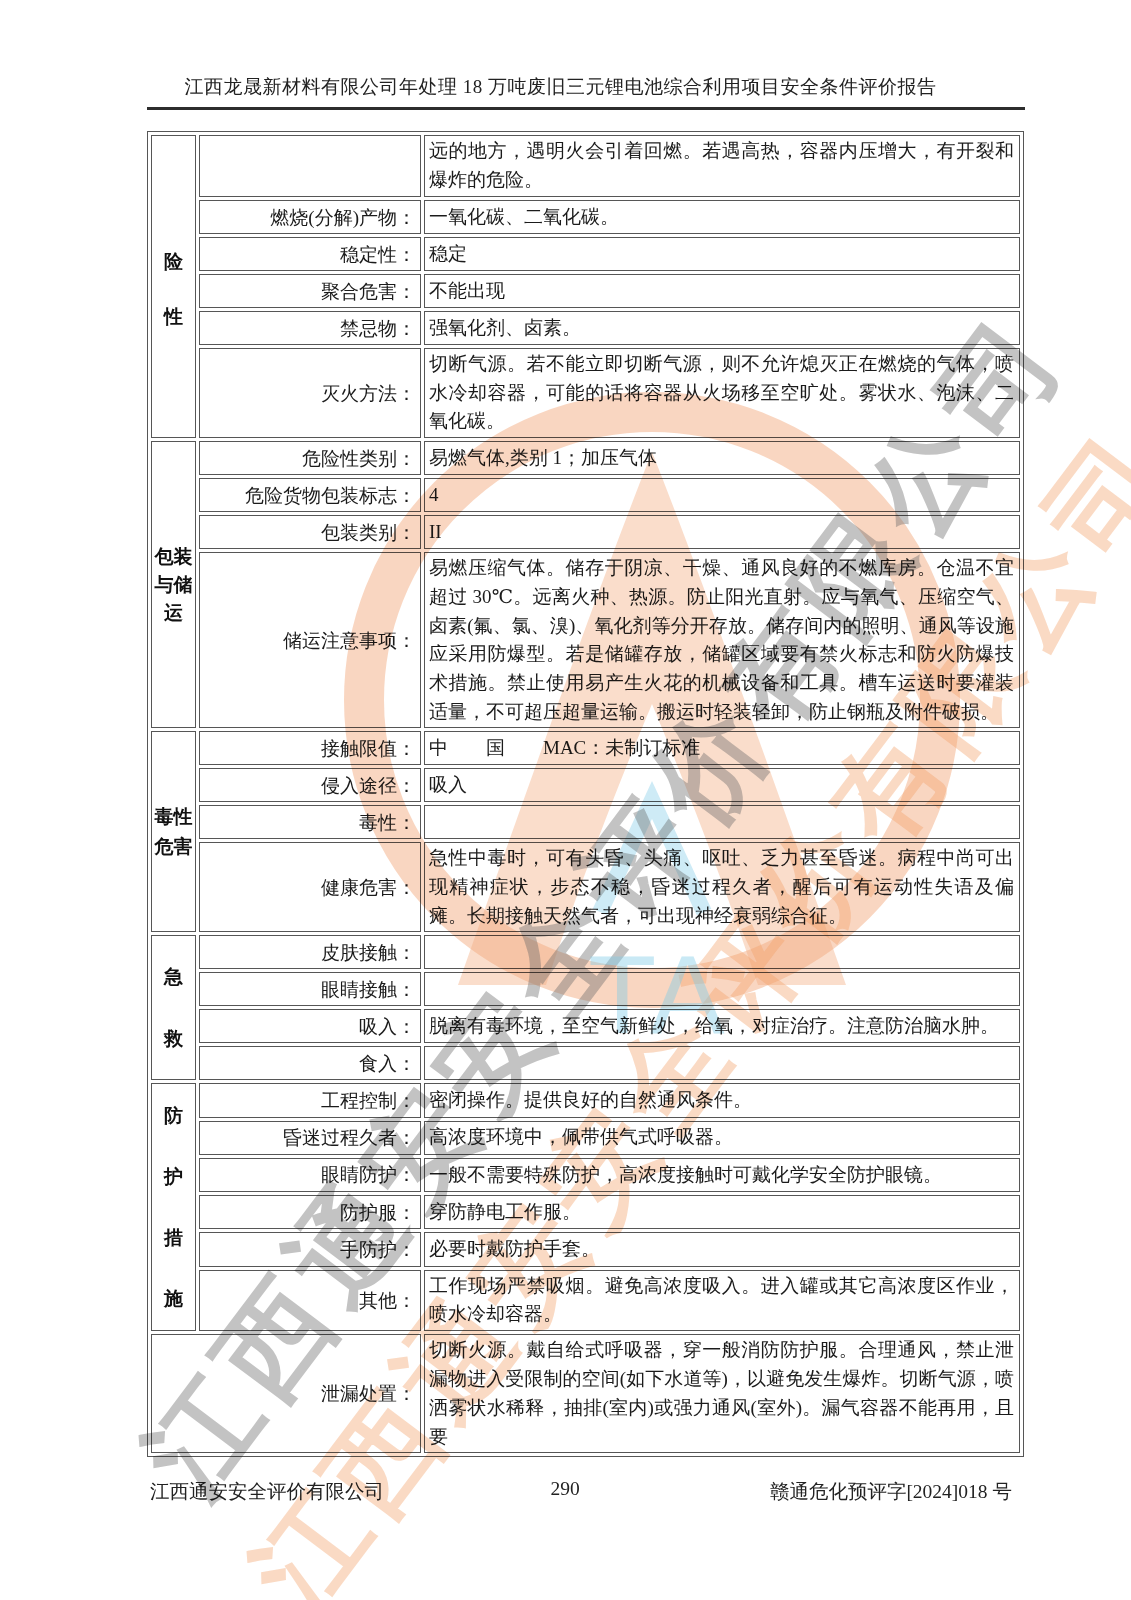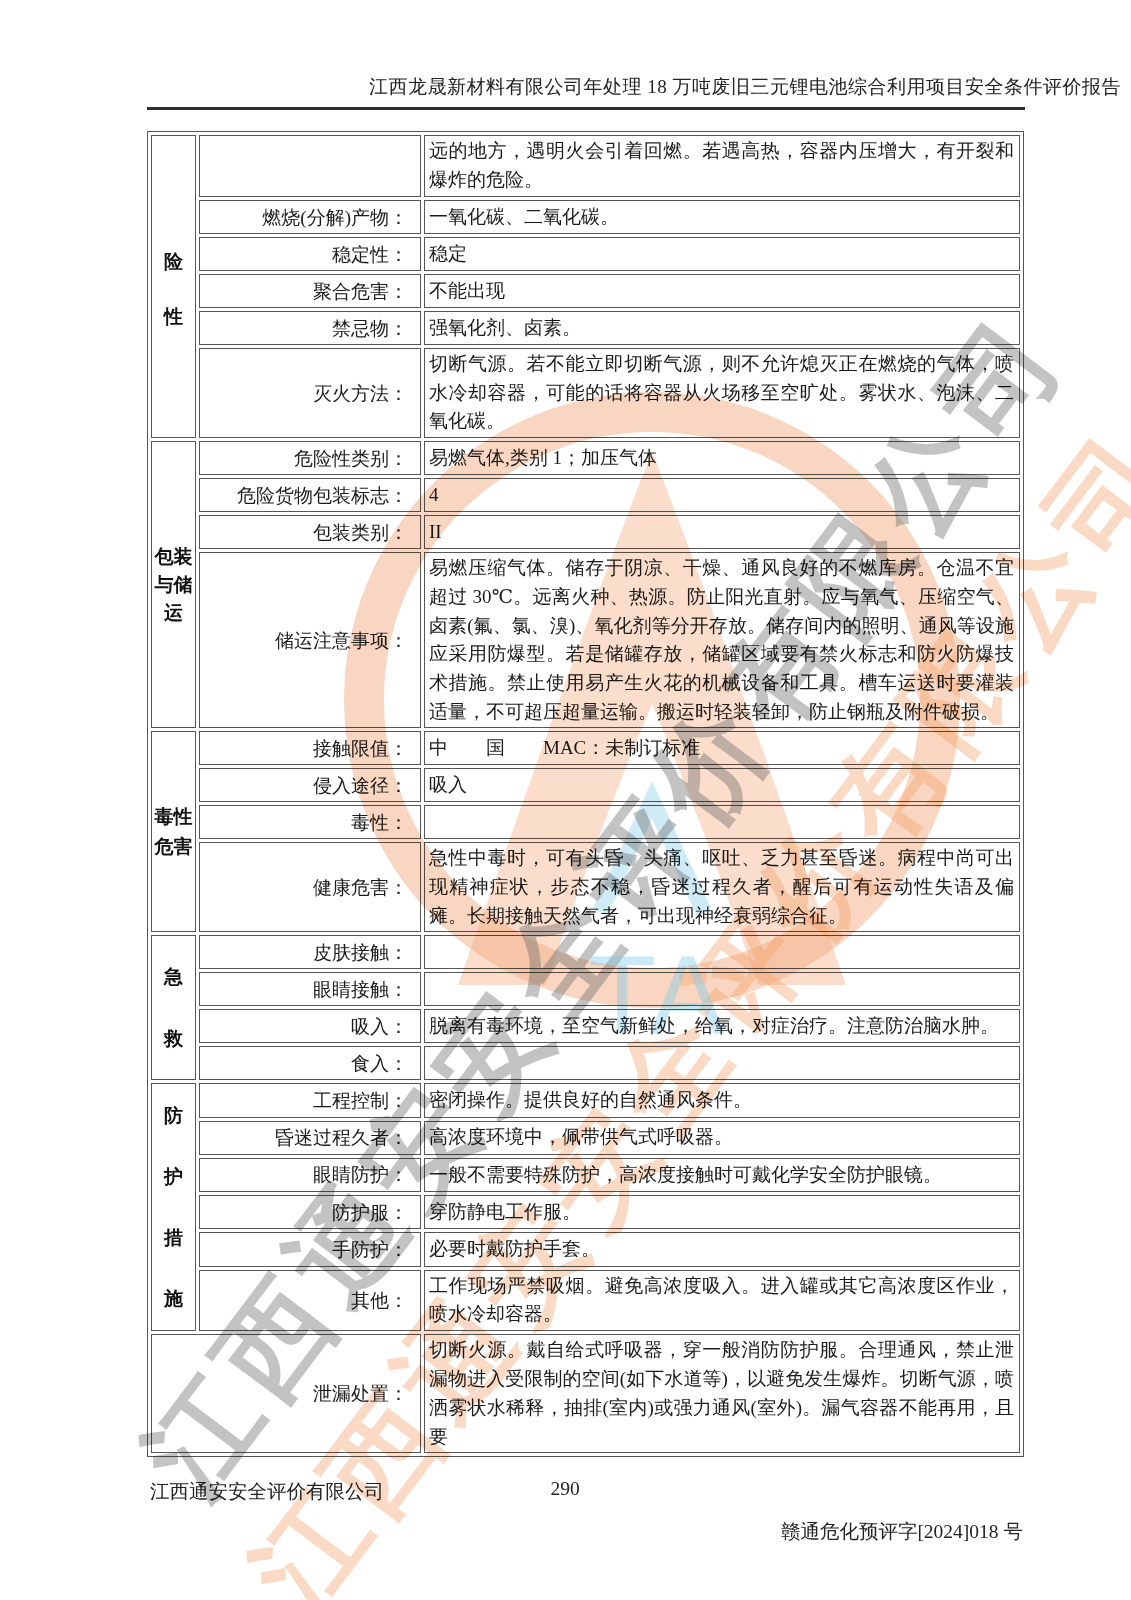--- a/index.html
+++ b/index.html
@@ -3,21 +3,21 @@
 <meta charset="utf-8">
 <style>
   html,body{margin:0;padding:0;}
   body{
     width:1131px;height:1600px;position:relative;background:#ffffff;
     font-family:"Liberation Serif","DejaVu Serif",serif;color:#1b1b1b;
     overflow:hidden;
   }
   
   .hdr-title{
-    position:absolute;top:74px;left:0;width:1121px;text-align:right;
+    position:absolute;top:74px;left:0;width:1121px;text-align:center;
     font-size:19px;letter-spacing:.5px;color:#222;
   }
   .hdr-rule{
     position:absolute;top:107px;left:147px;width:878px;height:3px;background:#2d2d2d;
   }
   
   table.msds{
     position:absolute;left:147px;top:131px;
     border-collapse:separate;border-spacing:3px;
     table-layout:fixed;border:1px solid #565656;background:transparent;
@@ -29,29 +29,29 @@
   col.c1{width:45px;} col.c2{width:222px;} col.c3{width:596px;}
   td.grp{
     font-weight:bold;font-size:20px;text-align:center;color:#111;
     white-space:pre-line;
   }
   td.g0{line-height:55px;vertical-align:top;padding-top:5px;}
   td.g1{line-height:28px;}
   td.g2{line-height:30px;text-align:center;}
   td.g3{line-height:62px;}
   td.g4{line-height:61px;}
-  td.lab{text-align:right;padding:1px 12px 1px 2px;line-height:27px;}
+  td.lab{text-align:right;padding:1px 4px 1px 2px;line-height:27px;}
   td.val{text-align:justify;padding:1px 5px 1px 4px;line-height:28.7px;}
   tr.h62{height:62px;} tr.h34{height:34px;} tr.h86{height:86px;}
   tr.h174{height:174px;} tr.h61{height:61px;} tr.h105{height:105px;}
   
   .footer{position:absolute;top:1478px;left:0;width:1131px;height:30px;font-size:19.5px;color:#222;}
   .foot-company{position:absolute;left:150px;top:0;}
   .foot-page{position:absolute;left:565px;top:0;transform:translateX(-50%);}
-  .foot-code{position:absolute;right:108px;top:0;margin-top:40px;}
+  .foot-code{position:absolute;right:119px;top:0;}
   
   .wm-layer{
     position:absolute;inset:0;z-index:5;pointer-events:none;
     mix-blend-mode:multiply;
   }
   .wm-svg{position:absolute;left:0;top:0;}
   .wm-diag{
     position:absolute;white-space:nowrap;font-weight:bold;
     font-size:110px;letter-spacing:10px;transform-origin:0 0;transform:rotate(-53deg);
     font-family:"Liberation Sans","DejaVu Sans",sans-serif;

